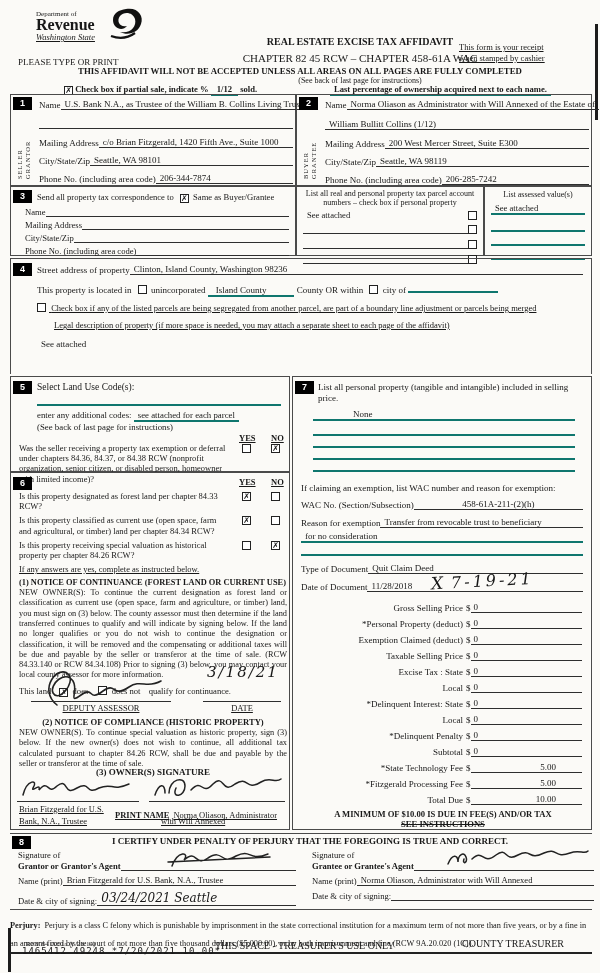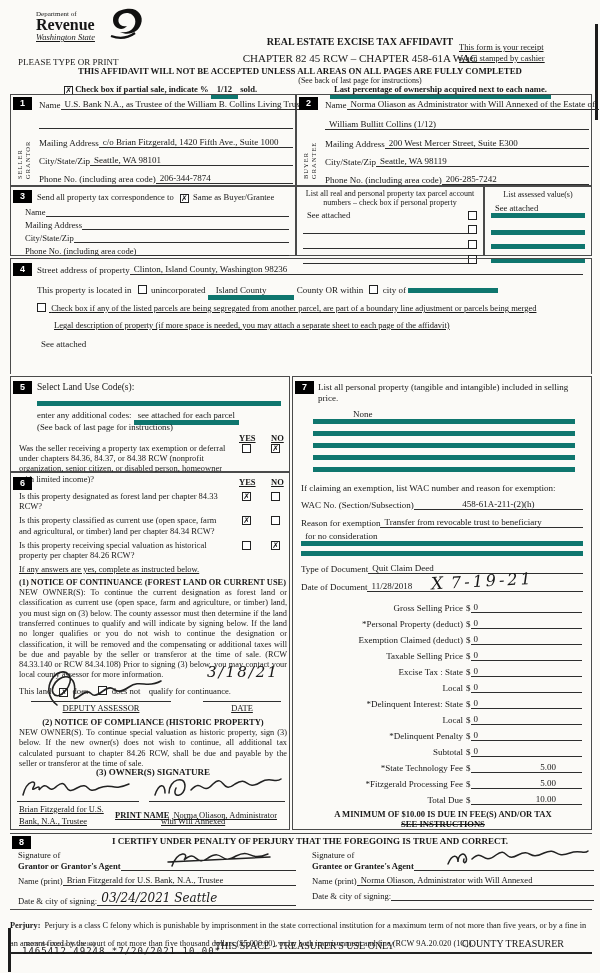--- a/index.html
+++ b/index.html
@@ -23,21 +23,21 @@
   .s7  { font-size: 7px; }
   .s8  { font-size: 8px; }
   .s85 { font-size: 8.5px; text-decoration: underline; }
   .s9  { font-size: 9px; }
   .s10 { font-size: 10px; }
   .s11 { font-size: 11px; }
   .s13 { font-size: 10px; }
   .frow { display: flex; align-items: flex-end; }
   .flabel { white-space: nowrap; }
   .fline { flex: 1; border-bottom: 1px solid #2e2e2e; padding: 0 4px; white-space: nowrap; min-height: 10px; }
-  .u { border-bottom: 5px solid #0f766e; padding: 0 4px; }
+  .u { border-bottom: 2px solid #0f766e; padding: 0 4px; }
   .cb {
     display: inline-block; width: 9px; height: 9px; border: 1px solid #222;
     font-size: 8px; line-height: 8px; text-align: center; vertical-align: -1px;
     font-family: "DejaVu Sans", sans-serif; background: #fff;
   }
   .hw { font-family: "DejaVu Serif", serif; font-style: italic; }
   .vlabel { display: flex; gap: 1px; }
   .vlabel span { writing-mode: vertical-rl; transform: rotate(180deg); font-size: 6.5px; letter-spacing: 1px; }
   .qrow { position: relative; padding-right: 60px; font-size: 8.5px; line-height: 1.2; margin-bottom: 4px; }
   .cbyes { position: absolute; right: 36px; top: 1px; }

